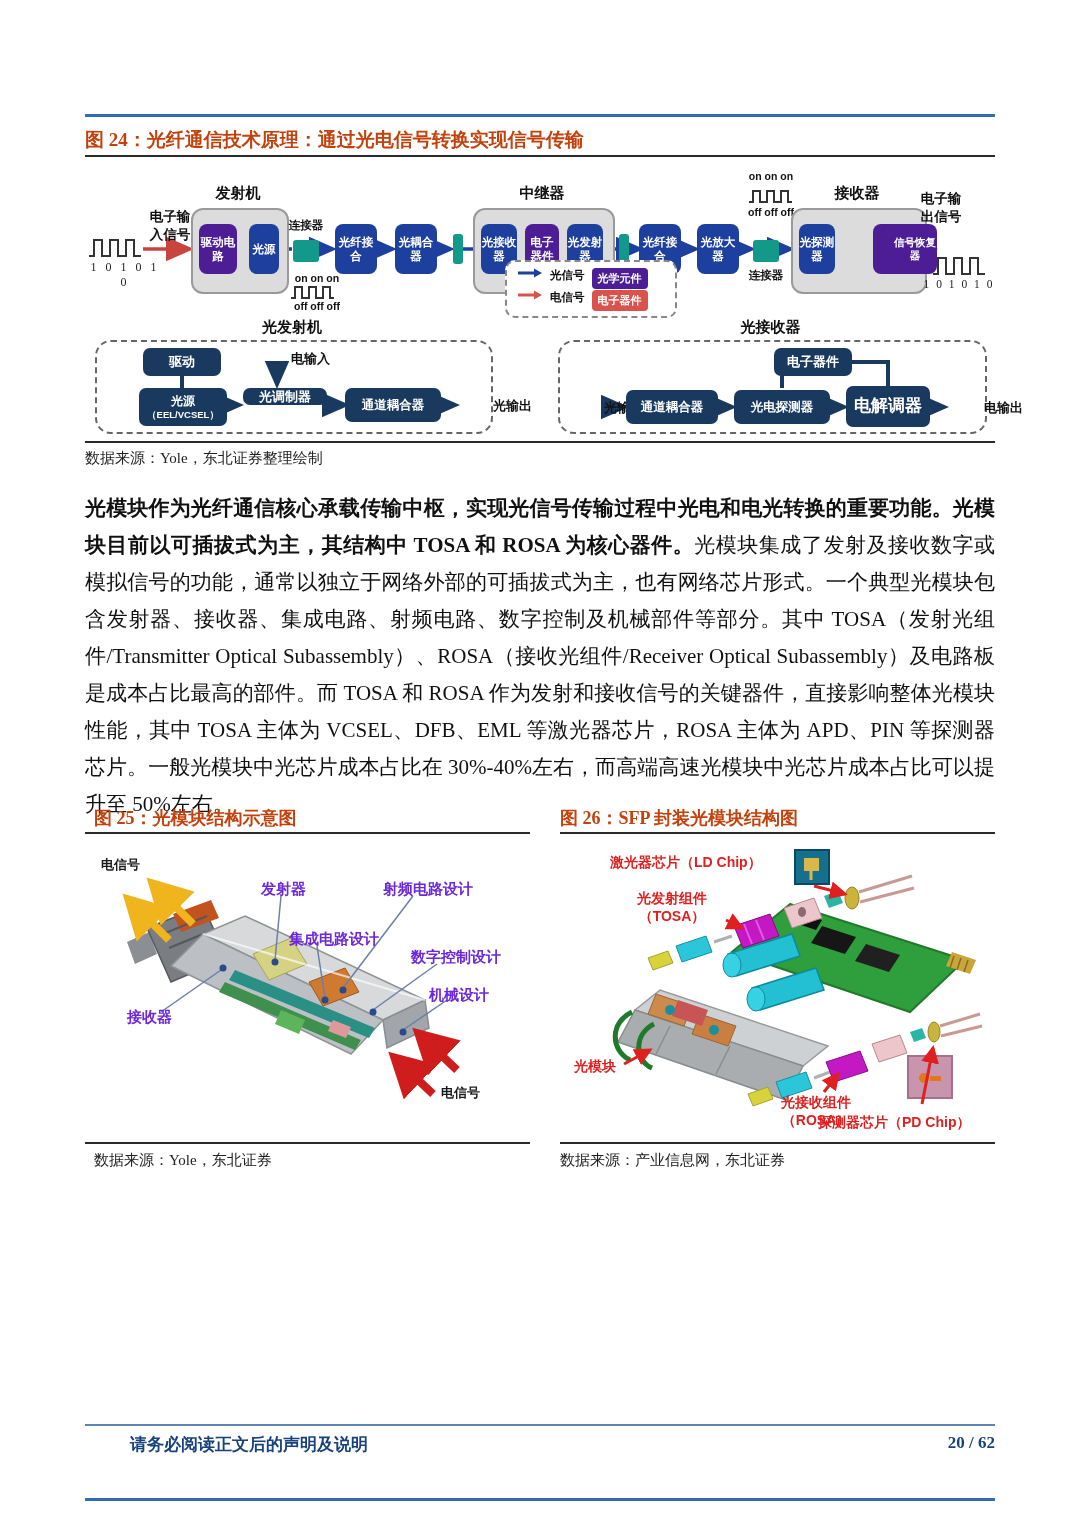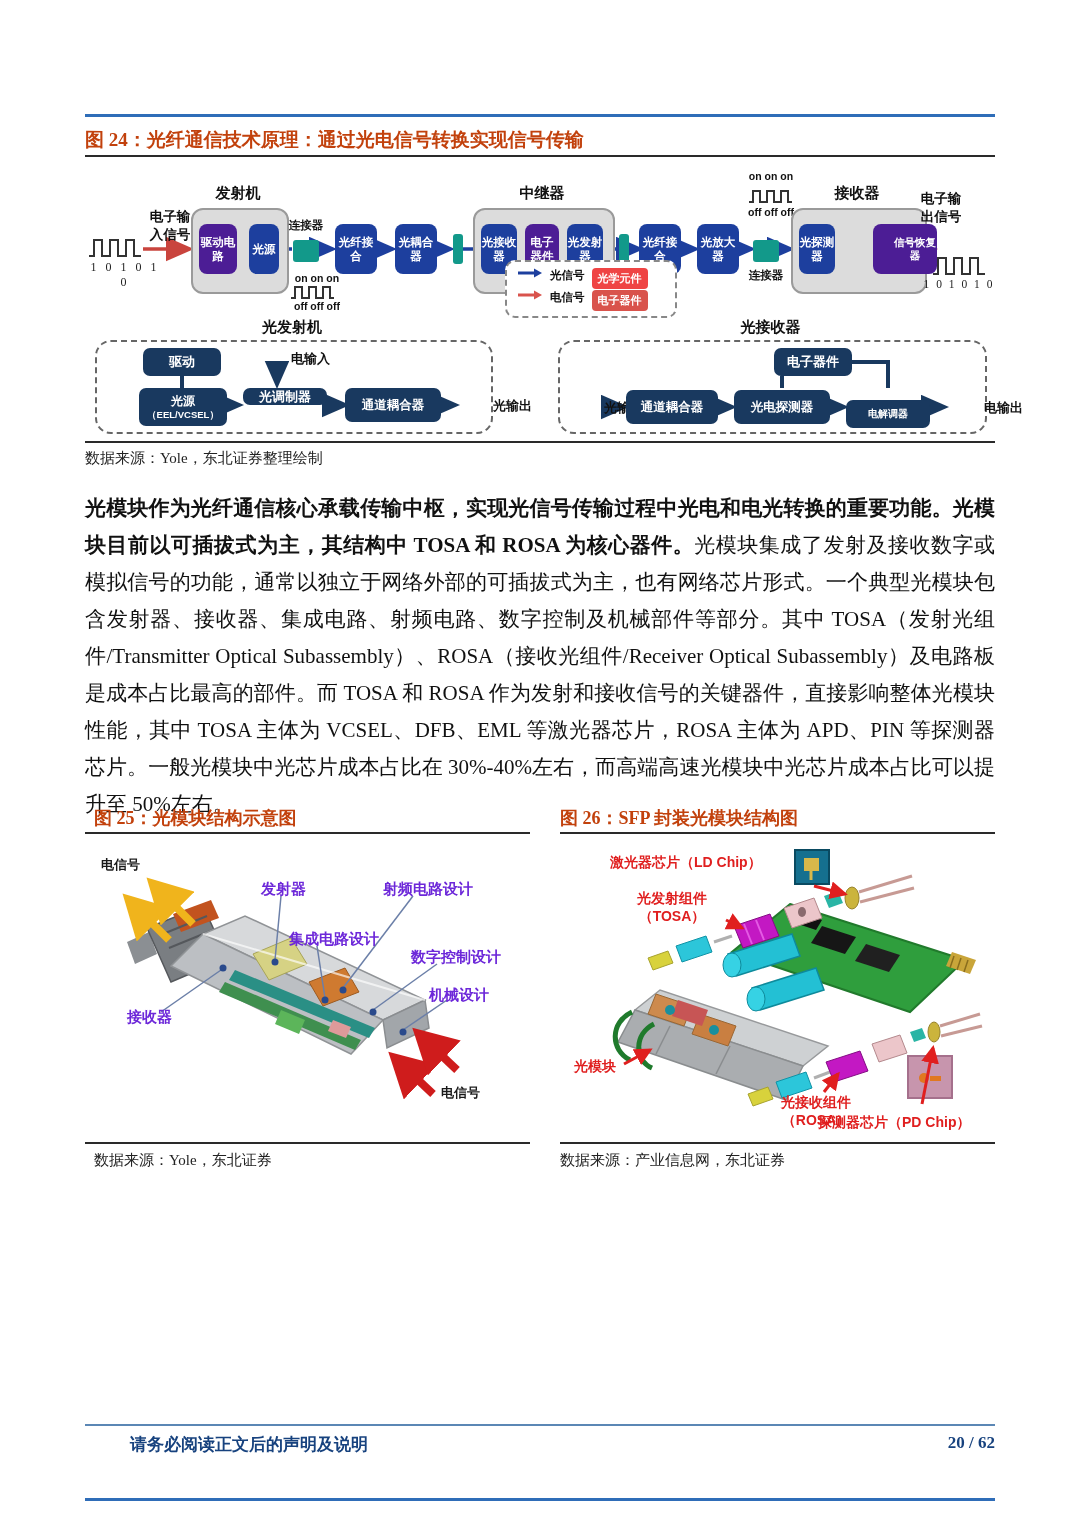--- a/index.html
+++ b/index.html
@@ -134,21 +134,21 @@
     <div class="slabel" style="left:832px;top:30px;width:48px;font-size:13.5px;">电子输出信号</div>
     <div class="bits" style="left:838px;top:118px;width:72px;font-size:11.5px;letter-spacing:2px;">1 0 1 0 1 0</div>
 
     <div class="legend" style="left:420px;top:100px;width:172px;height:58px;">
       <div class="lrow">
         <svg width="26" height="10" viewBox="0 0 26 10">
             <line x1="1" y1="5" x2="18" y2="5" stroke="#1d3f9e" stroke-width="3"></line>
             <polygon points="17,0.5 25,5 17,9.5" fill="#1d3f9e"></polygon>
           </svg>
         <span class="llab">光信号</span>
-        <span class="lchip" style="background:#ef4444;">光学元件</span>
+        <span class="lchip" style="background:#4c1d95;">光学元件</span>
       </div>
       <div class="lrow">
         <svg width="26" height="10" viewBox="0 0 26 10">
             <line x1="1" y1="5" x2="18" y2="5" stroke="#d9534c" stroke-width="3"></line>
             <polygon points="17,0.5 25,5 17,9.5" fill="#d9534c"></polygon>
           </svg>
         <span class="llab">电信号</span>
         <span class="lchip" style="background:#d9534c;">电子器件</span>
       </div>
     </div>
@@ -190,21 +190,21 @@
         <path d="M292,20 H328 V46" fill="none" stroke="#19395f" stroke-width="4"></path>
         <line x1="54" y1="65" x2="62" y2="65" stroke="#19395f" stroke-width="3.5" marker-end="url(#na2)"></line>
         <line x1="160" y1="65" x2="170" y2="65" stroke="#19395f" stroke-width="3.5" marker-end="url(#na2)"></line>
         <line x1="272" y1="65" x2="282" y2="65" stroke="#19395f" stroke-width="3.5" marker-end="url(#na2)"></line>
         <line x1="372" y1="65" x2="382" y2="65" stroke="#19395f" stroke-width="3.5" marker-end="url(#na2)"></line>
       </svg>
       <div class="nb" style="left:214px;top:6px;width:78px;height:28px;font-size:13px;">电子器件</div>
       <div class="iolab" style="left:6px;top:57px;">光输入</div>
       <div class="nb" style="left:66px;top:48px;width:92px;height:34px;font-size:12.5px;">通道耦合器</div>
       <div class="nb" style="left:174px;top:48px;width:96px;height:34px;font-size:12.5px;">光电探测器</div>
-      <div class="nb" style="left:286px;top:58px;width:84px;height:28px;font-size:10px;">电解调器</div>
+      <div class="nb" style="left:286px;top:44px;width:84px;height:41px;font-size:17px;">电解调器</div>
       <div class="iolab" style="left:386px;top:57px;">电输出</div>
     </div>
   </div>
 
   <div class="thinrule" style="left:85px;top:441px;width:910px;height:2px;"></div>
   <div class="abs srctext" style="left:85px;top:449px;">数据来源：Yole，东北证券整理绘制</div>
 
   <div class="abs bodytxt" style="left:85px;top:490px;width:910px;">
     <b>光模块作为光纤通信核心承载传输中枢，实现光信号传输过程中光电和电光转换的重要功能。光模块目前以可插拔式为主，其结构中 TOSA 和 ROSA 为核心器件。</b><span>光模块集成了发射及接收数字或模拟信号的功能，通常以独立于网络外部的可插拔式为主，也有网络芯片形式。一个典型光模块包含发射器、接收器、集成电路、射频电路、数字控制及机械部件等部分。其中 TOSA（发射光组件/Transmitter Optical Subassembly）、ROSA（接收光组件/Receiver Optical Subassembly）及电路板是成本占比最高的部件。而 TOSA 和 ROSA 作为发射和接收信号的关键器件，直接影响整体光模块性能，其中 TOSA 主体为 VCSEL、DFB、EML 等激光器芯片，ROSA 主体为 APD、PIN 等探测器芯片。一般光模块中光芯片成本占比在 30%-40%左右，而高端高速光模块中光芯片成本占比可以提升至 50%左右。</span>
   </div>

